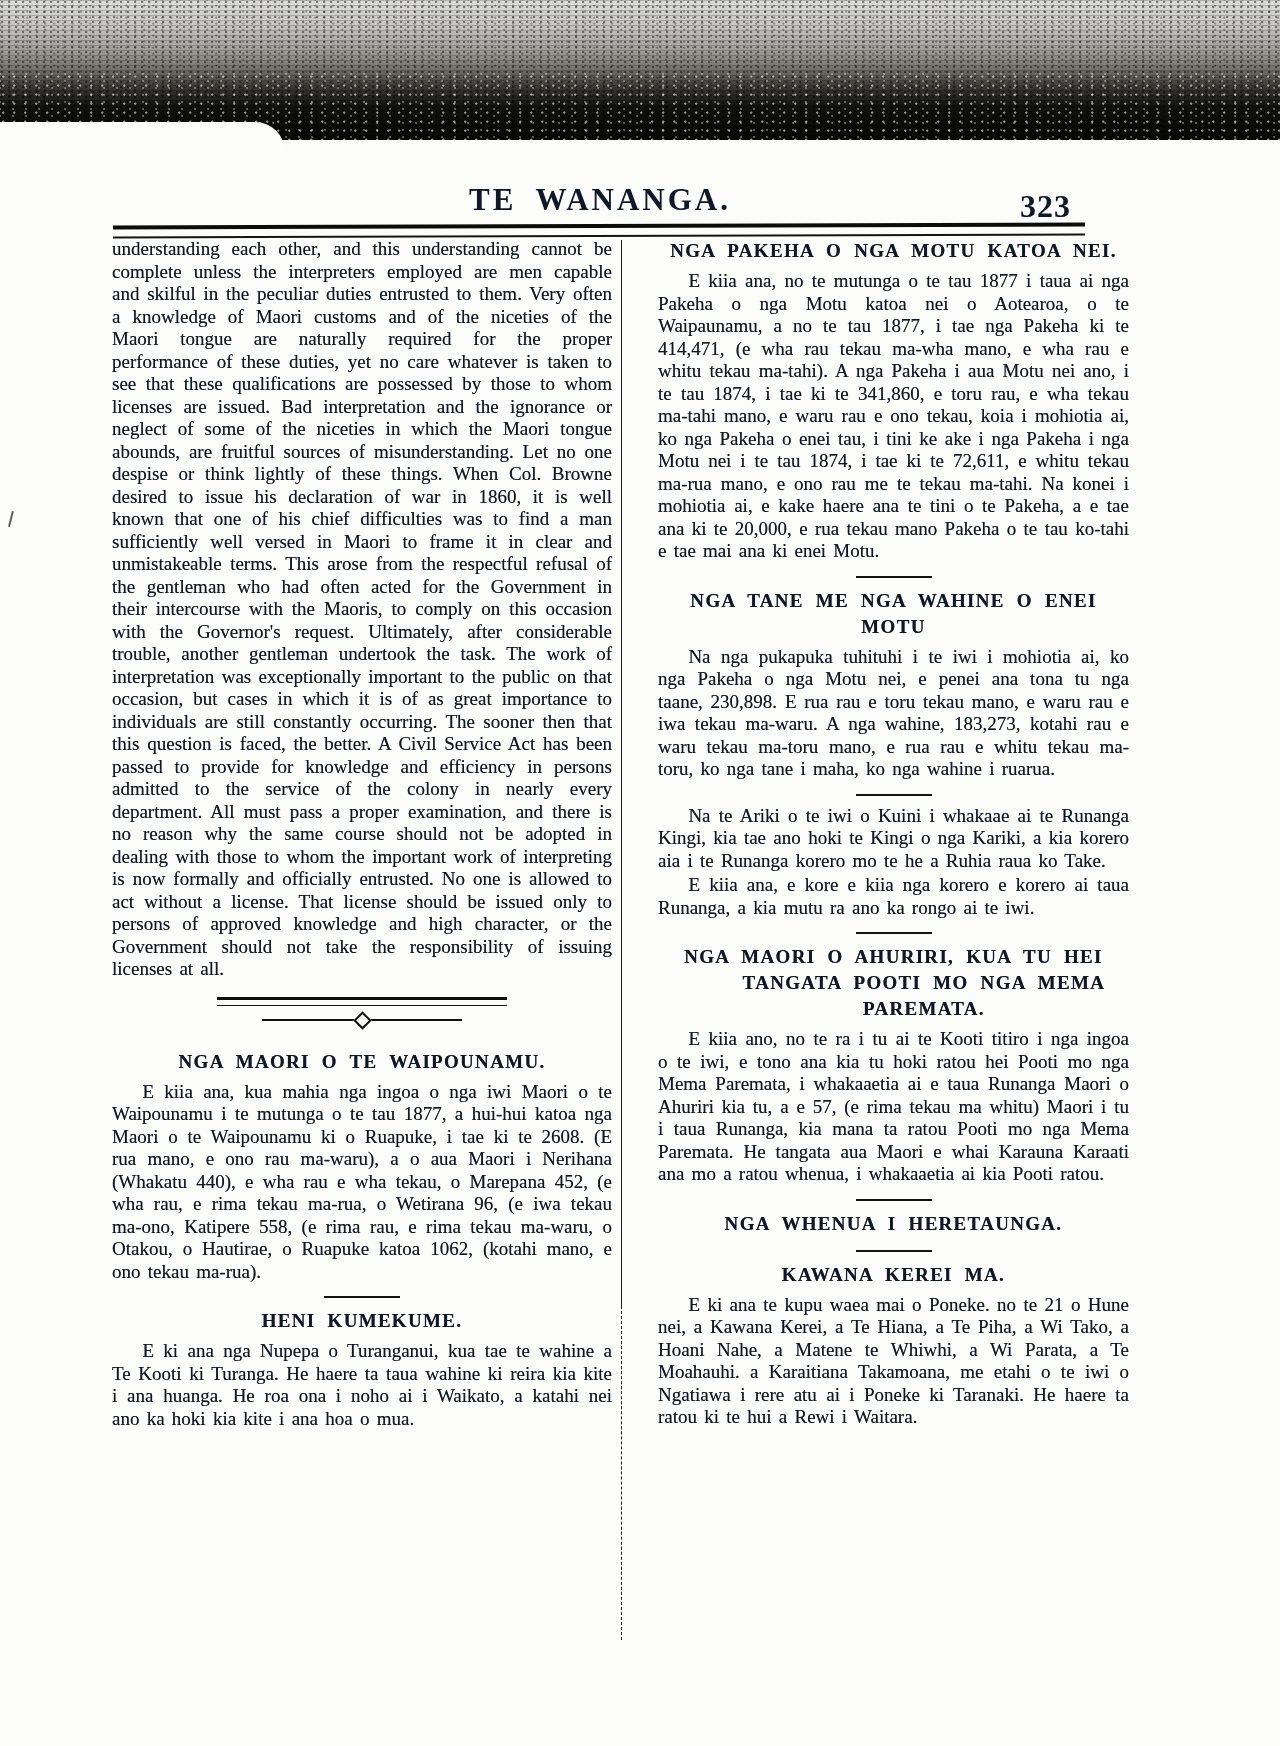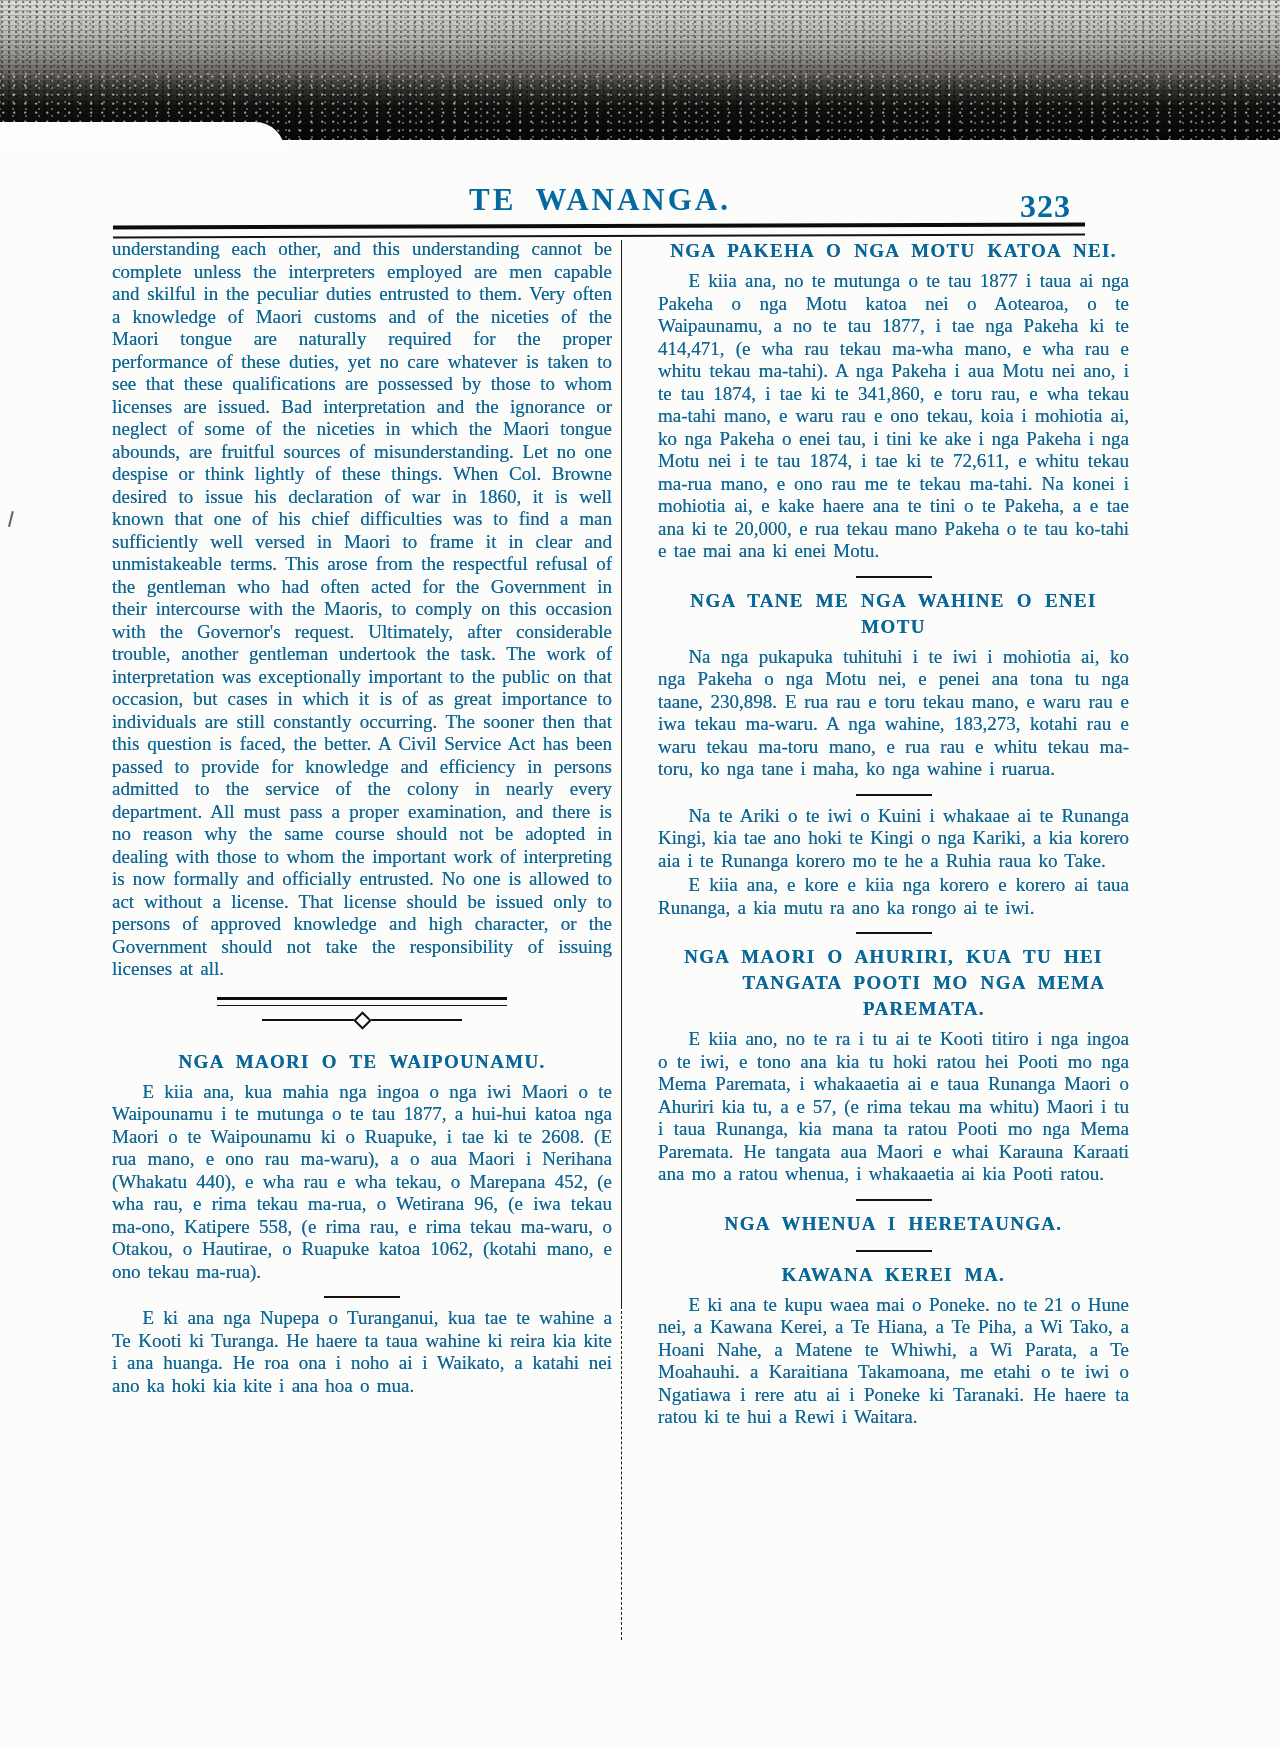--- a/index.html
+++ b/index.html
@@ -2,21 +2,21 @@
 <html><head>
 <meta charset="utf-8">
 <style>
   html,body{margin:0;padding:0;background:#ffffff;}
   .paper{
     position:relative;
     width:1280px;height:1746px;
     background:#fcfcfa;
     overflow:hidden;
     font-family:"Liberation Serif","DejaVu Serif",serif;
-    color:#0369a1;
+    color:#0f172a;
   }
   
   .scan-band{
     position:absolute;top:0;left:0;width:1280px;height:140px;
     background:
       radial-gradient(circle at 30% 40%, rgba(0,0,0,.45) 0 .9px, transparent 1.6px) 0 0/7px 5px,
       radial-gradient(circle at 70% 60%, rgba(0,0,0,.3) 0 .8px, transparent 1.4px) 3px 2px/9px 6px,
       repeating-linear-gradient(180deg, rgba(0,0,0,.20) 0 1px, transparent 1px 5px),
       linear-gradient(180deg,#dddddb 0%,#c7c6c2 18%,#a09e98 36%,#716f68 50%,#3a3934 62%,#121211 76%,#060606 100%);
   }
@@ -130,20 +130,21 @@
       <span class="orn-line"></span>
       <span class="orn-diamond"></span>
       <span class="orn-line"></span>
     </div>
 
     <div class="article-heading">NGA MAORI O TE WAIPOUNAMU.</div>
     <p class="indent">E kiia ana, kua mahia nga ingoa o nga iwi Maori o te Waipounamu i te mutunga o te tau 1877, a hui-hui katoa nga Maori o te Waipounamu ki o Ruapuke, i tae ki te 2608. (E rua mano, e ono rau ma-waru), a o aua Maori i Nerihana (Whakatu 440), e wha rau e wha tekau, o Marepana 452, (e wha rau, e rima tekau ma-rua, o Wetirana 96, (e iwa tekau ma-ono, Katipere 558, (e rima rau, e rima tekau ma-waru, o Otakou, o Hautirae, o Ruapuke katoa 1062, (kotahi mano, e ono tekau ma-rua).</p>
 
     <div class="short-rule"></div>
 
+    <div class="article-heading">HENI KUMEKUME.</div>
     <p class="indent">E ki ana nga Nupepa o Turanganui, kua tae te wahine a Te Kooti ki Turanga. He haere ta taua wahine ki reira kia kite i ana huanga. He roa ona i noho ai i Waikato, a katahi nei ano ka hoki kia kite i ana hoa o mua.</p>
 
   </div>
 
   <div class="col col-right">
 
     <div class="article-heading" style="margin-top:0;">NGA PAKEHA O NGA MOTU KATOA NEI.</div>
     <p class="indent">E kiia ana, no te mutunga o te tau 1877 i taua ai nga Pakeha o nga Motu katoa nei o Aotearoa, o te Waipaunamu, a no te tau 1877, i tae nga Pakeha ki te 414,471, (e wha rau tekau ma-wha mano, e wha rau e whitu tekau ma-tahi). A nga Pakeha i aua Motu nei ano, i te tau 1874, i tae ki te 341,860, e toru rau, e wha tekau ma-tahi mano, e waru rau e ono tekau, koia i mohiotia ai, ko nga Pakeha o enei tau, i tini ke ake i nga Pakeha i nga Motu nei i te tau 1874, i tae ki te 72,611, e whitu tekau ma-rua mano, e ono rau me te tekau ma-tahi. Na konei i mohiotia ai, e kake haere ana te tini o te Pakeha, a e tae ana ki te 20,000, e rua tekau mano Pakeha o te tau ko-tahi e tae mai ana ki enei Motu.</p>
 
     <div class="short-rule"></div>

